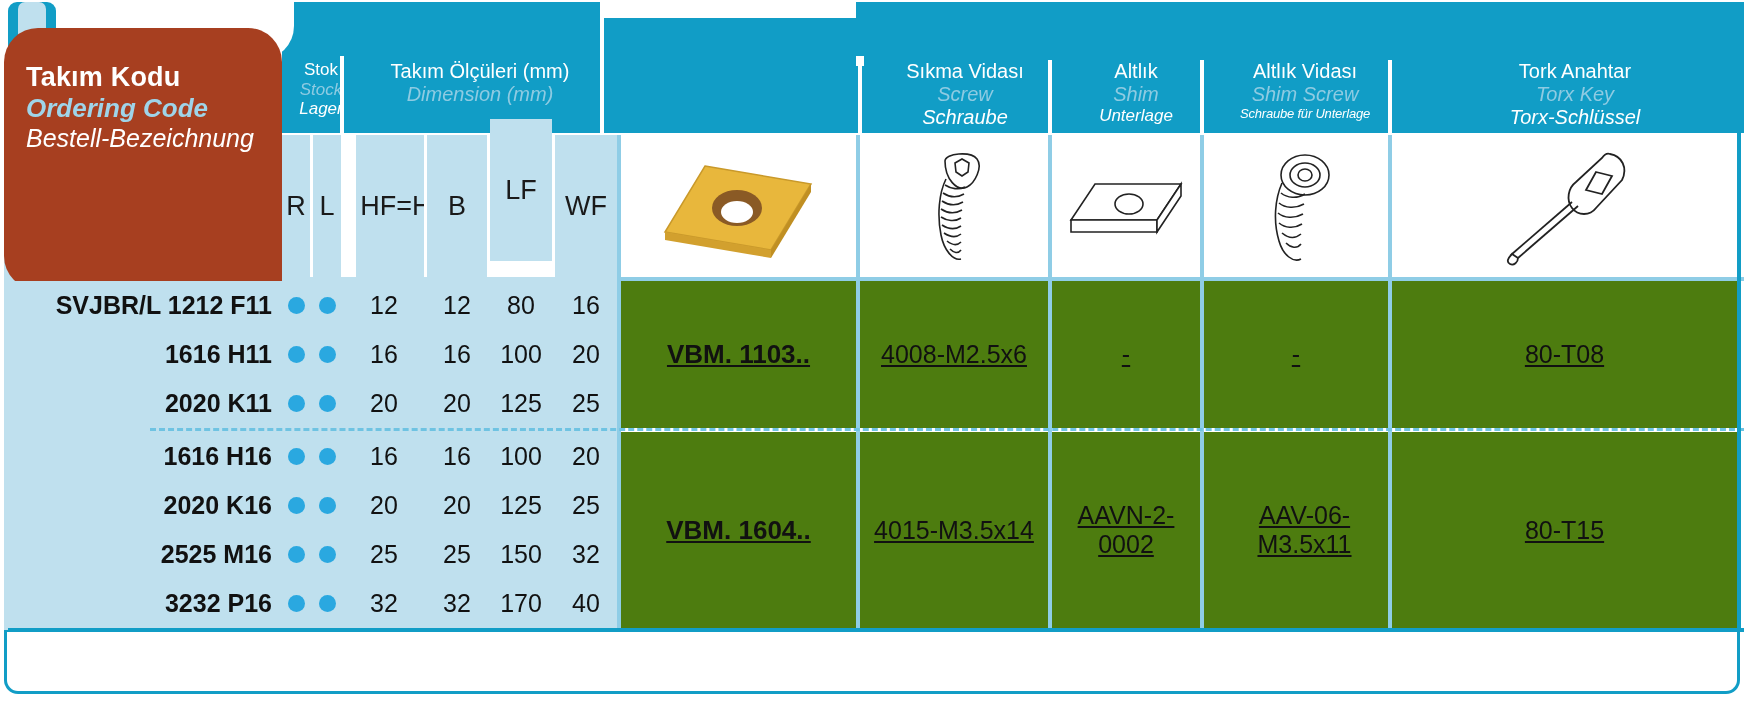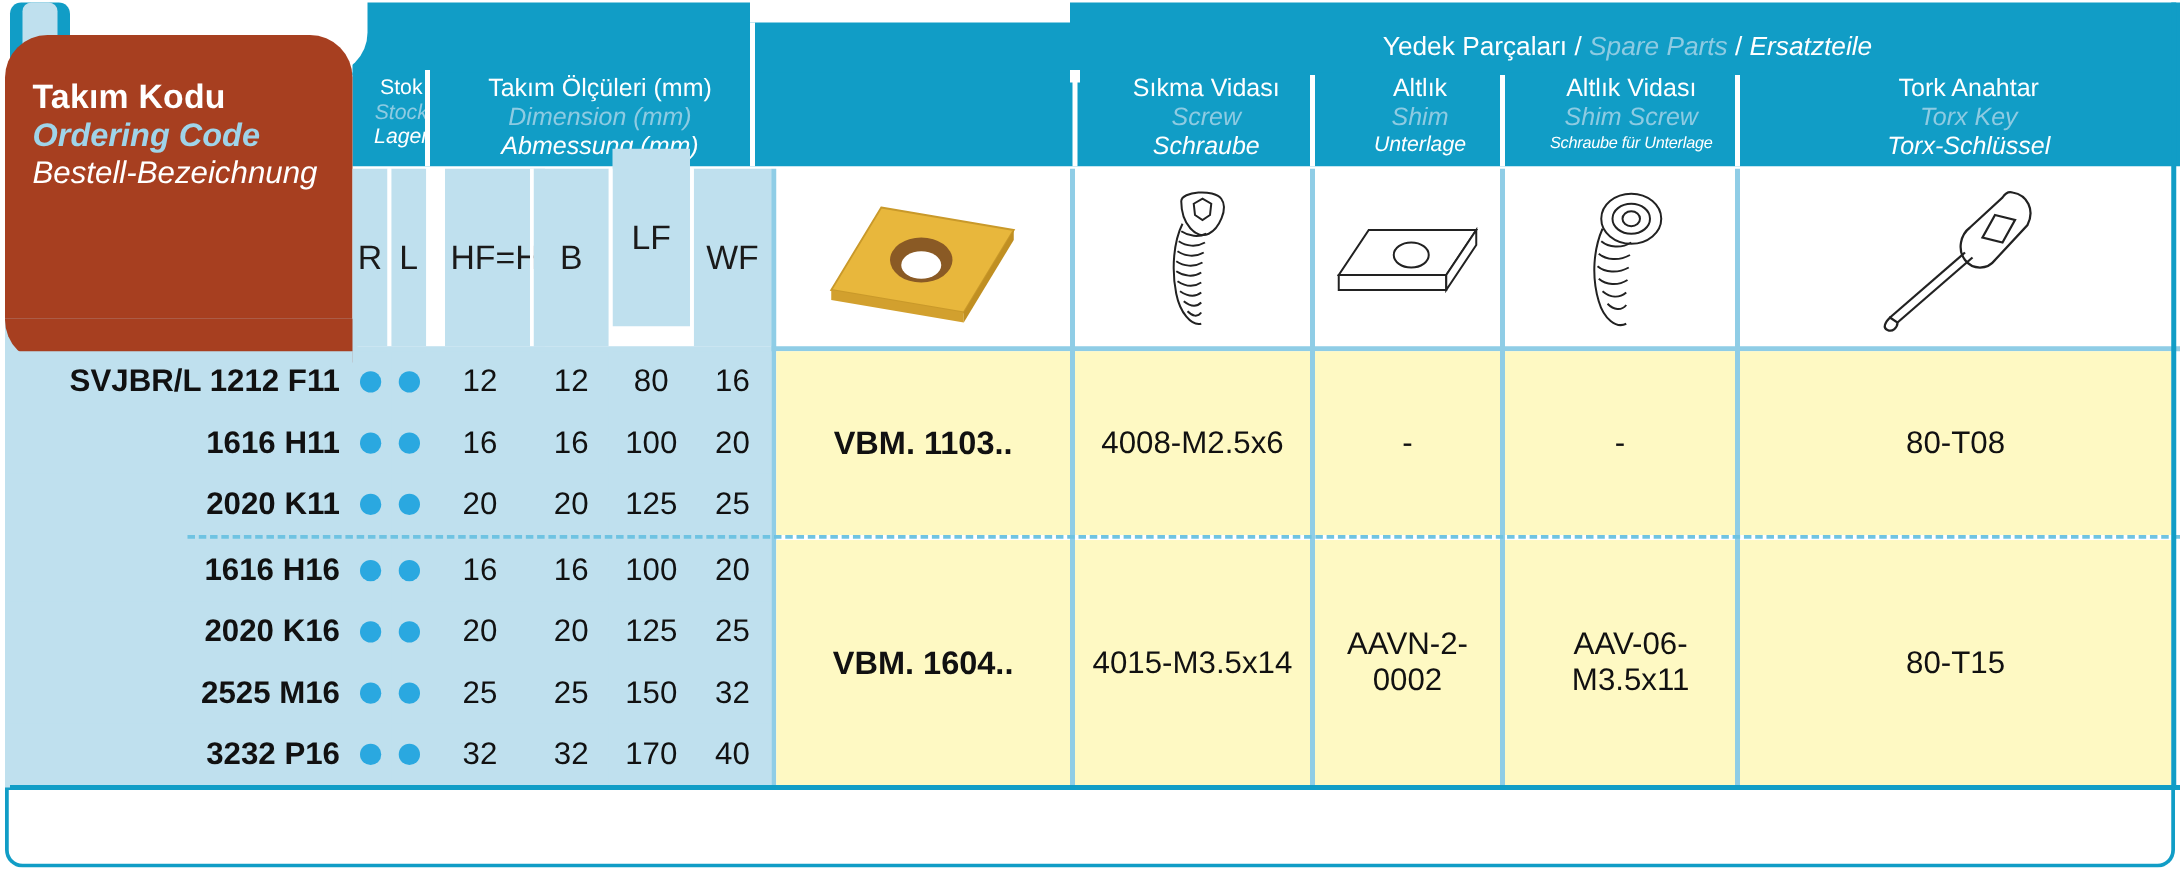--- a/index.html
+++ b/index.html
@@ -83,21 +83,21 @@
   .subcell {
     background: #bfe0ee;
     text-align: center;
     color: #1a1a1a;
     font-size: 27px;
     display: flex; align-items: center; justify-content: center;
   }
 
   
   .lblue { background: #bfe0ee; }
-  .white { background: #fef9c3; }
+  .white { background: #4d7c0f; text-decoration: underline; }
 
   .codecell {
     text-align: right;
     font-size: 25px;
     font-weight: bold;
     color: #111;
     display: flex; align-items: center; justify-content: flex-end;
     padding-right: 10px;
   }
   .numcell {
@@ -149,31 +149,23 @@
 
   <div class="abs hdr" style="left:282px; top:60px; width:62px;">
     <div class="h-tr-s">Stok</div>
     <div class="h-en-s">Stock</div>
     <div class="h-de-s">Lager</div>
   </div>
 
   <div class="abs hdr" style="left:344px; top:60px; width:256px;">
     <div class="h-tr">Takım Ölçüleri (mm)</div>
     <div class="h-en">Dimension (mm)</div>
-    <div class="h-de">Abmessung (mm)</div>
-  </div>
-
-
-  <div class="abs banner">
-    <span>Yedek Parçaları</span>
-    <span class="sep">/</span>
-    <span class="en">Spare Parts</span>
-    <span class="sep">/</span>
-    <span class="de">Ersatzteile</span>
-  </div>
+  </div>
+
+
 
   <div class="abs notch" style="left:856px; top:56px; width:8px; height:10px; background:#fff;"></div>
 
   <div class="abs hdr" style="left:862px; top:60px; width:190px;">
     <div class="h-tr">Sıkma Vidası</div>
     <div class="h-en">Screw</div>
     <div class="h-de">Schraube</div>
   </div>
 
   <div class="abs hdr" style="left:1052px; top:60px; width:152px;">

